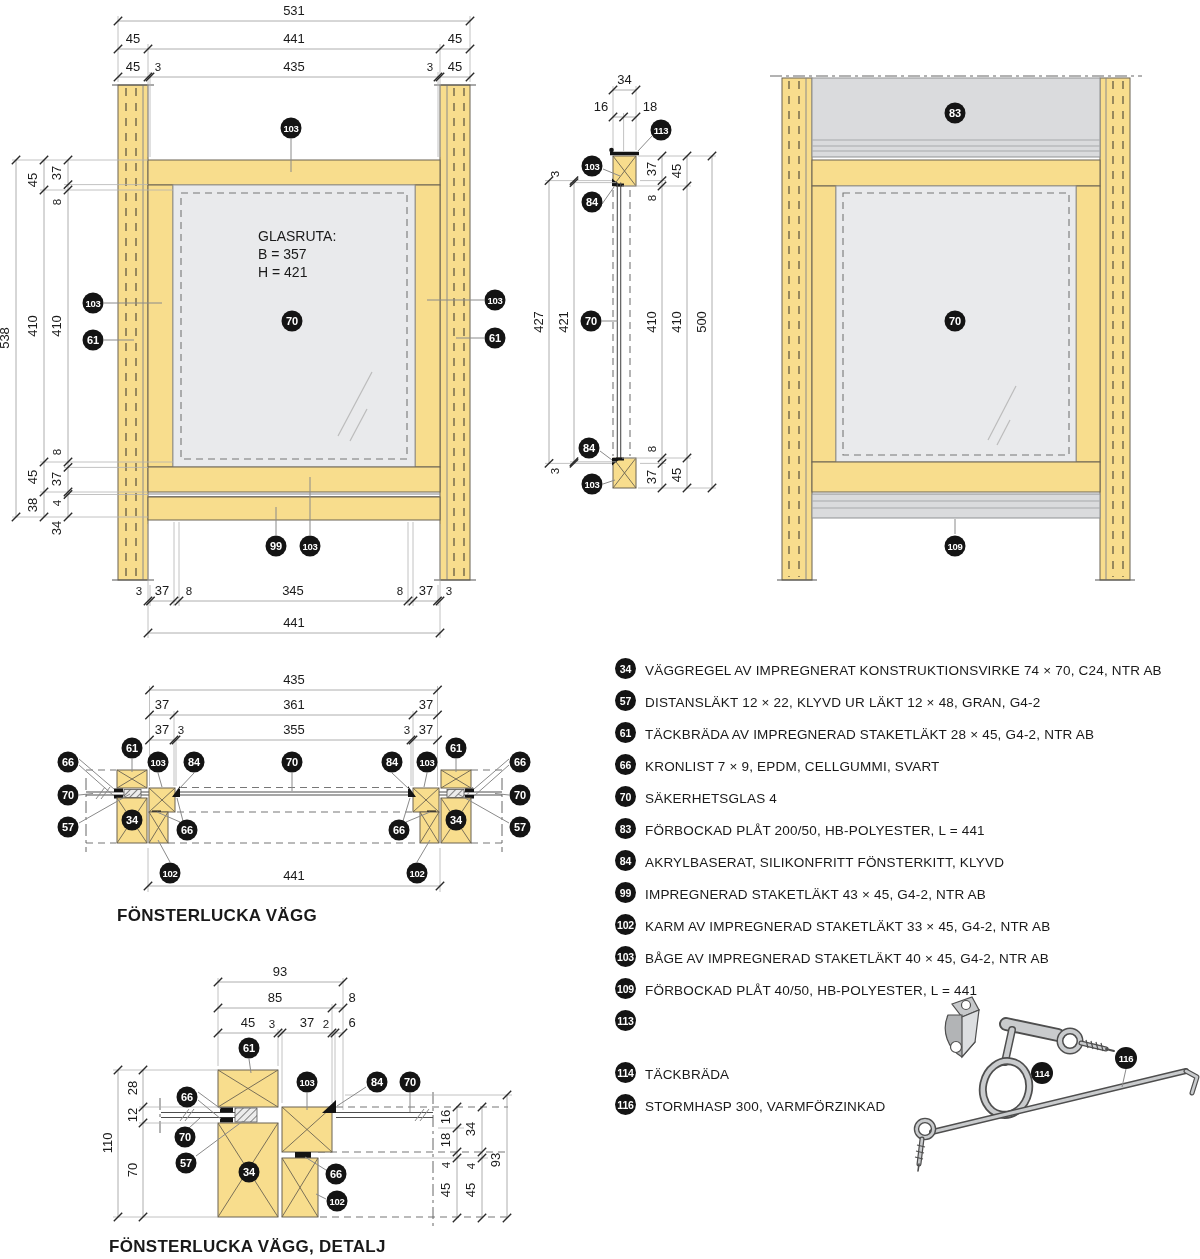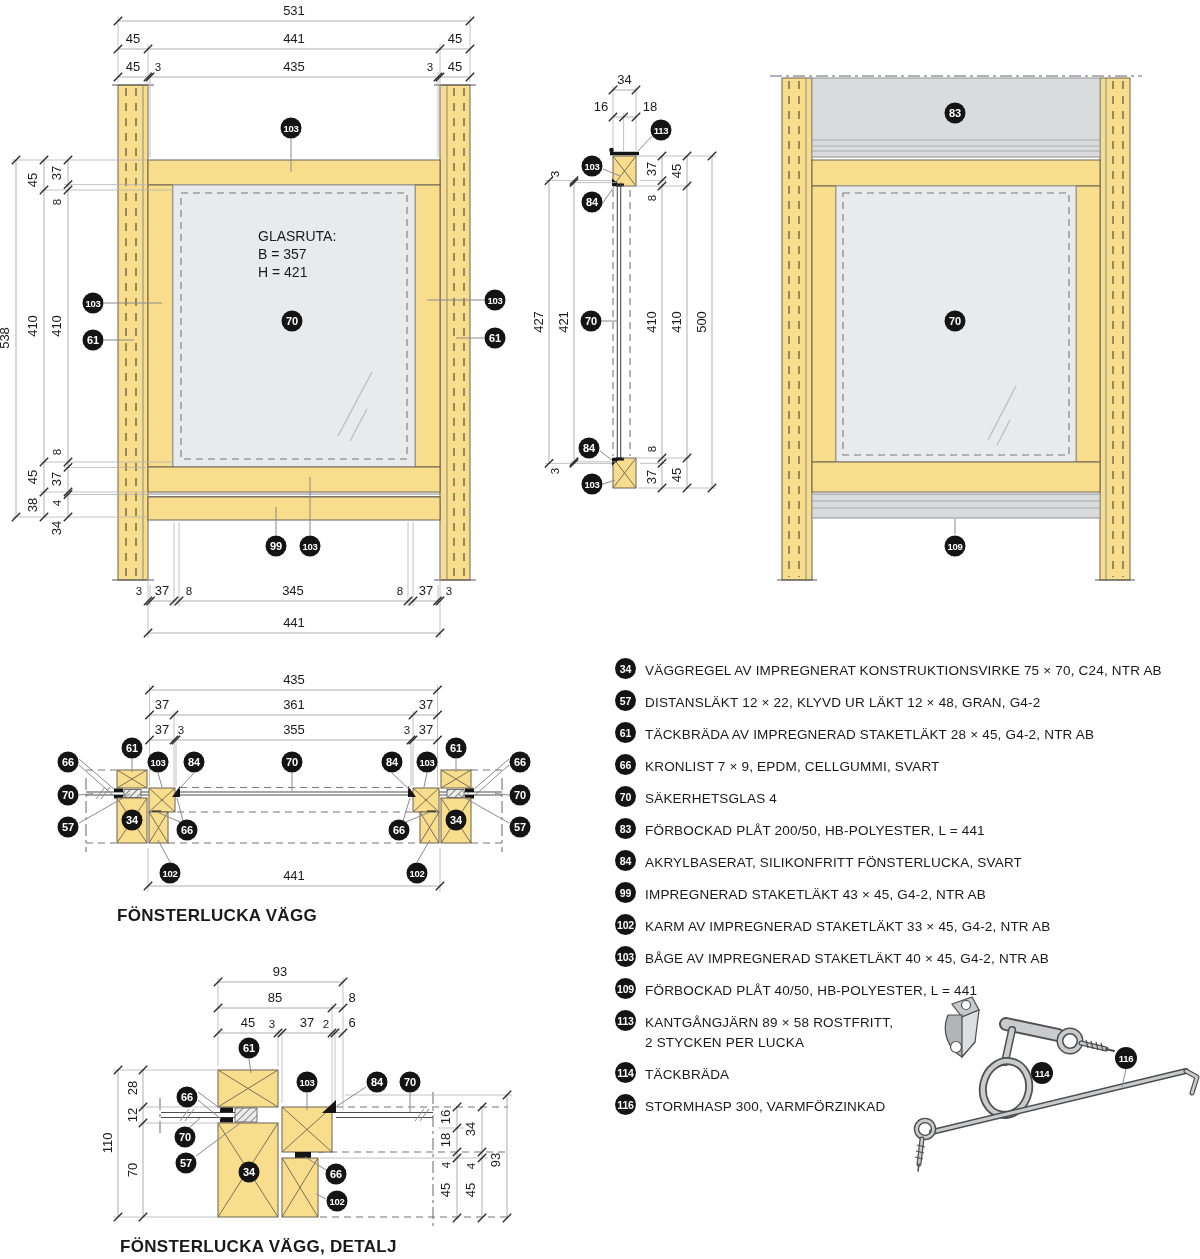--- a/index.html
+++ b/index.html
@@ -810,26 +810,26 @@
           <text class="b3" y="3.5">114</text>
         </g>
     <g class="badge" transform="translate(1126,1058)">
           <circle r="11"></circle>
           <text class="b3" y="3.5">116</text>
         </g>
   </g>
 </svg>
 
   <div class="title" style="left:117px;top:906px">FÖNSTERLUCKA VÄGG</div>
-  <div class="title" style="left:120px;top:1237px">FÖNSTERLUCKA VÄGG, DETALJ</div>
+  <div class="title" style="left:109px;top:1237px">FÖNSTERLUCKA VÄGG, DETALJ</div>
 
   <div class="legend">
     <div class="li" style="top:658px">
         <span class="bdg">34</span>
-        <span class="ltx">VÄGGREGEL AV IMPREGNERAT KONSTRUKTIONSVIRKE 75 × 70, C24, NTR AB</span>
+        <span class="ltx">VÄGGREGEL AV IMPREGNERAT KONSTRUKTIONSVIRKE 74 × 70, C24, NTR AB</span>
       </div>
     <div class="li" style="top:690px">
         <span class="bdg">57</span>
         <span class="ltx">DISTANSLÄKT 12 × 22, KLYVD UR LÄKT 12 × 48, GRAN, G4-2</span>
       </div>
     <div class="li" style="top:722px">
         <span class="bdg">61</span>
         <span class="ltx">TÄCKBRÄDA AV IMPREGNERAD STAKETLÄKT 28 × 45, G4-2, NTR AB</span>
       </div>
     <div class="li" style="top:754px">
@@ -839,41 +839,40 @@
     <div class="li" style="top:786px">
         <span class="bdg">70</span>
         <span class="ltx">SÄKERHETSGLAS 4</span>
       </div>
     <div class="li" style="top:818px">
         <span class="bdg">83</span>
         <span class="ltx">FÖRBOCKAD PLÅT 200/50, HB-POLYESTER, L = 441</span>
       </div>
     <div class="li" style="top:850px">
         <span class="bdg">84</span>
-        <span class="ltx">AKRYLBASERAT, SILIKONFRITT FÖNSTERLUCKA, SVART</span>
+        <span class="ltx">AKRYLBASERAT, SILIKONFRITT FÖNSTERKITT, KLYVD</span>
       </div>
     <div class="li" style="top:882px">
         <span class="bdg">99</span>
         <span class="ltx">IMPREGNERAD STAKETLÄKT 43 × 45, G4-2, NTR AB</span>
       </div>
     <div class="li" style="top:914px">
         <span class="bdg">102</span>
         <span class="ltx">KARM AV IMPREGNERAD STAKETLÄKT 33 × 45, G4-2, NTR AB</span>
       </div>
     <div class="li" style="top:946px">
         <span class="bdg">103</span>
         <span class="ltx">BÅGE AV IMPREGNERAD STAKETLÄKT 40 × 45, G4-2, NTR AB</span>
       </div>
     <div class="li" style="top:978px">
         <span class="bdg">109</span>
         <span class="ltx">FÖRBOCKAD PLÅT 40/50, HB-POLYESTER, L = 441</span>
       </div>
     <div class="li" style="top:1010px">
         <span class="bdg">113</span>
-        <span class="ltx"><span>KANTGÅNGJÄRN 89 × 58 ROSTFRITT,</span><br><span>2 STYCKEN PER LUCKA</span></span>
       </div>
     <div class="li" style="top:1062px">
         <span class="bdg">114</span>
         <span class="ltx">TÄCKBRÄDA</span>
       </div>
     <div class="li" style="top:1094px">
         <span class="bdg">116</span>
         <span class="ltx">STORMHASP 300, VARMFÖRZINKAD</span>
       </div>
   </div>

